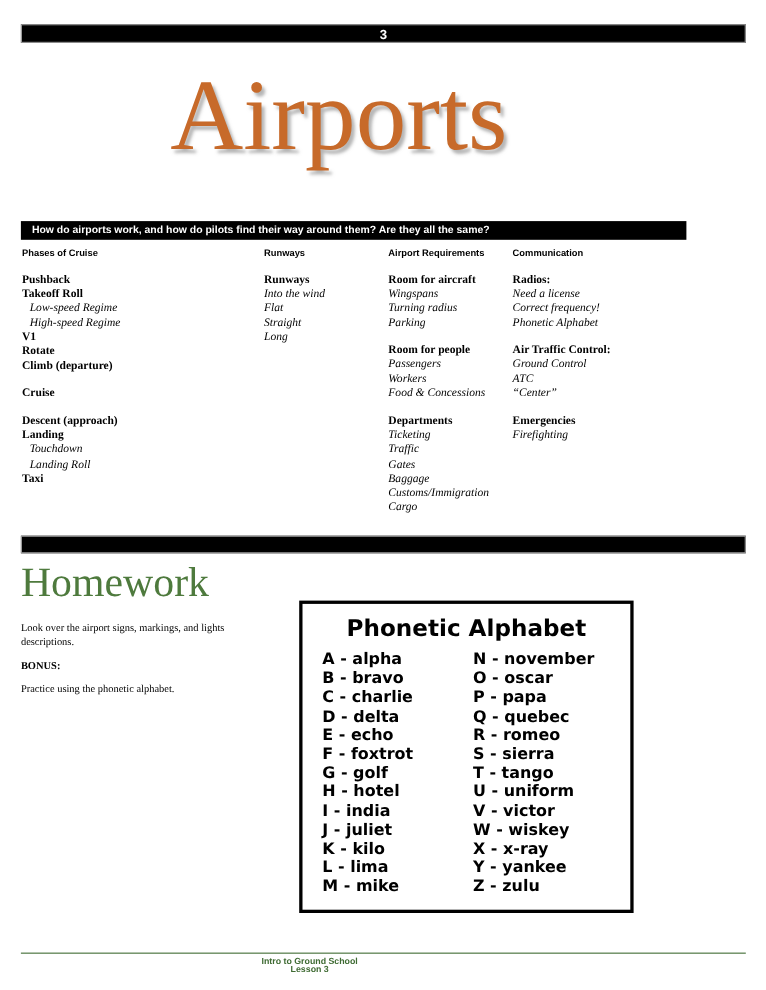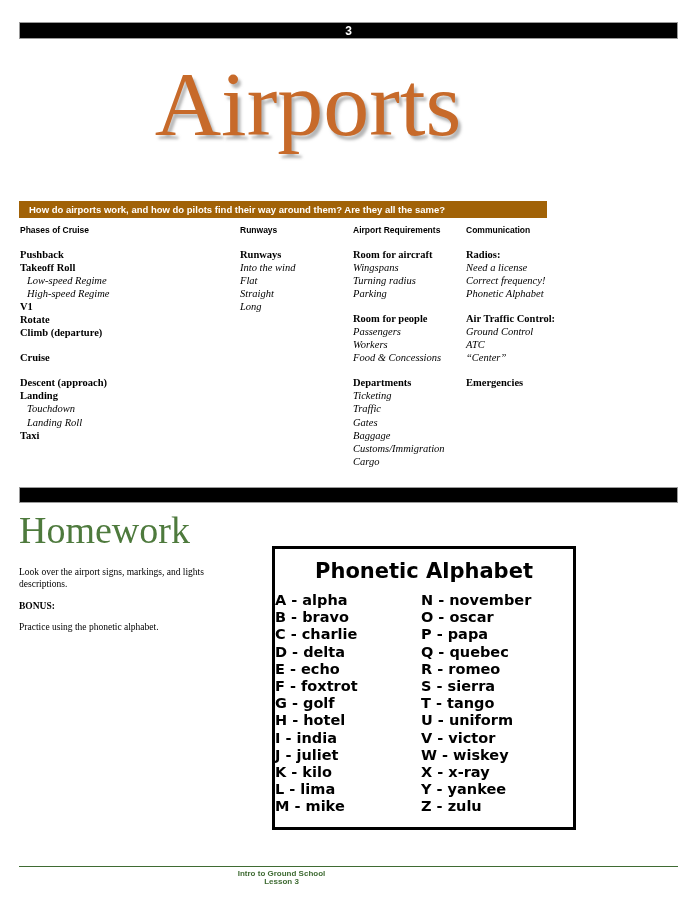--- a/index.html
+++ b/index.html
@@ -52,23 +52,23 @@
     color: #c76a2a;
     text-shadow: 3px 4px 3px rgba(120,120,120,0.55);
     white-space: nowrap;
   }
 
   
   #question-bar {
     position: absolute;
     left: 19px;
     top: 201px;
-    width: 528px;
+    width: 605px;
     height: 17px;
-    background: #a16207;
+    background: #000000;
     box-sizing: border-box;
     display: flex;
     align-items: center;
   }
   #question-text {
     color: #ffffff;
     font-family: "Liberation Sans", sans-serif;
     font-weight: bold;
     font-size: 9.5px;
     padding-left: 10px;
@@ -175,20 +175,21 @@
     font-family: "DejaVu Sans", sans-serif;
     font-weight: bold;
     font-size: 21px;
     line-height: 1;
     color: #000000;
     margin-top: 12px;
     margin-bottom: 10px;
   }
   #phonetic-cols {
     display: flex;
+    padding-left: 18px;
     padding-right: 6px;
   }
   .ph-col { width: 50%; }
   .ph-item {
     font-family: "DejaVu Sans", sans-serif;
     font-weight: bold;
     font-size: 14.5px;
     line-height: 17.2px;
     color: #000000;
     white-space: nowrap;
@@ -301,20 +302,21 @@
         <div class="entry italic">Phonetic Alphabet</div>
       </div>
       <div class="group">
         <div class="entry bold">Air Traffic Control:</div>
         <div class="entry italic">Ground Control</div>
         <div class="entry italic">ATC</div>
         <div class="entry italic">“Center”</div>
       </div>
       <div class="group">
         <div class="entry bold">Emergencies</div>
+        <div class="entry italic">Firefighting</div>
       </div>
     </div>
 </div>
 
 <div id="divider-bar"></div>
 
 <div id="homework-heading" style="color: rgb(78, 122, 61);">Homework</div>
 <div id="homework-body">
     <div class="hw-line">Look over the airport signs, markings, and lights</div>
     <div class="hw-line">descriptions.</div>

